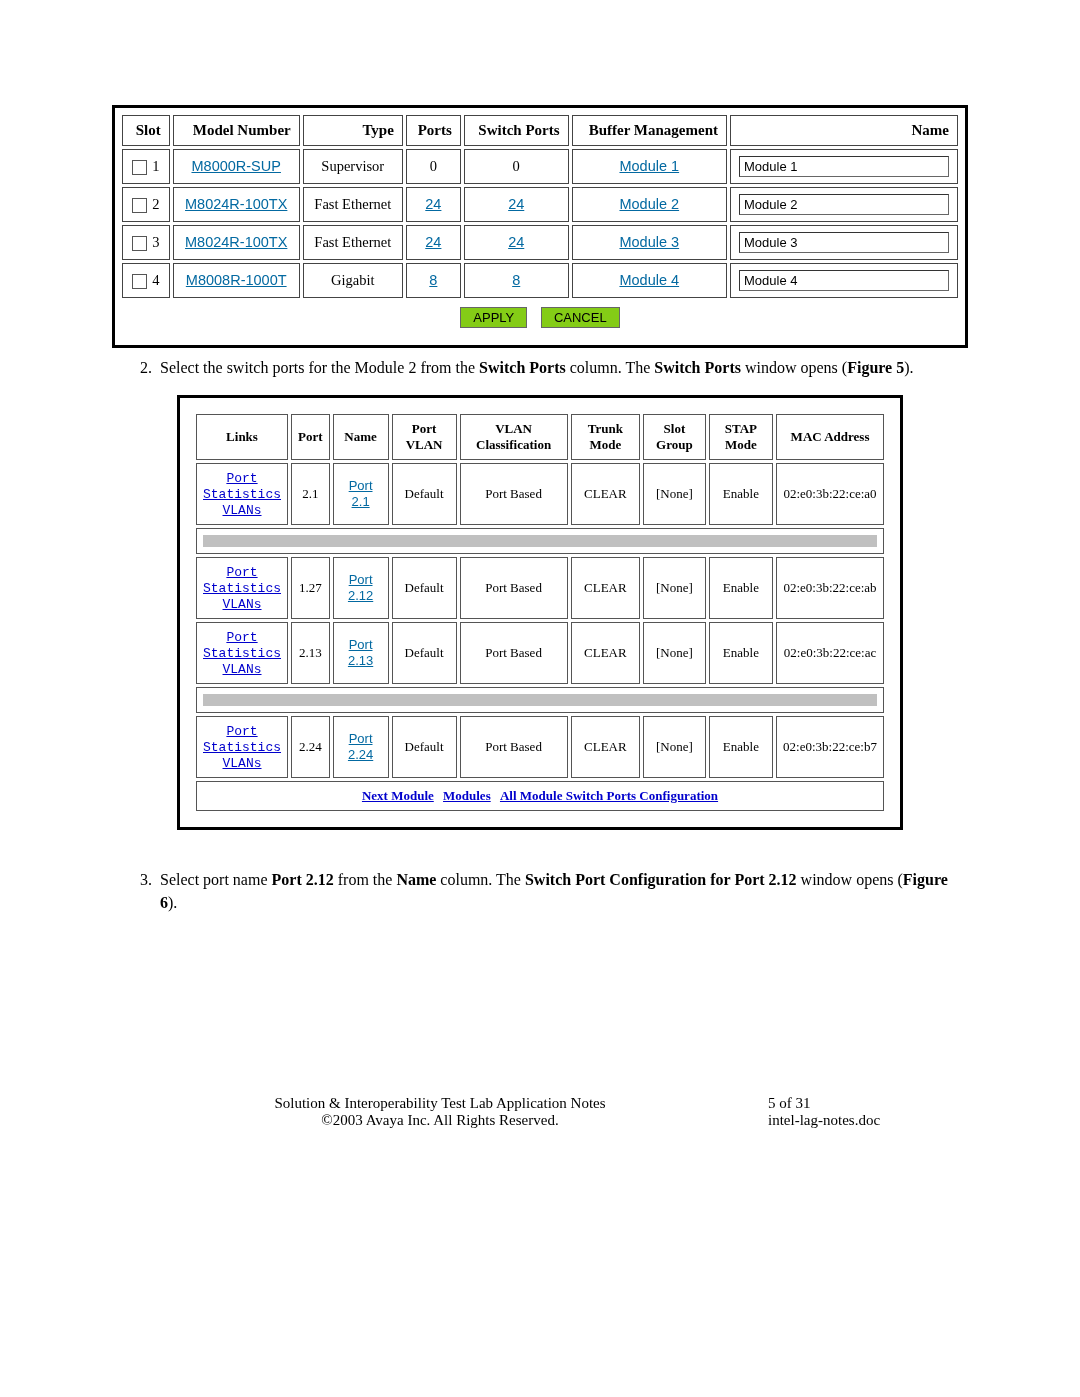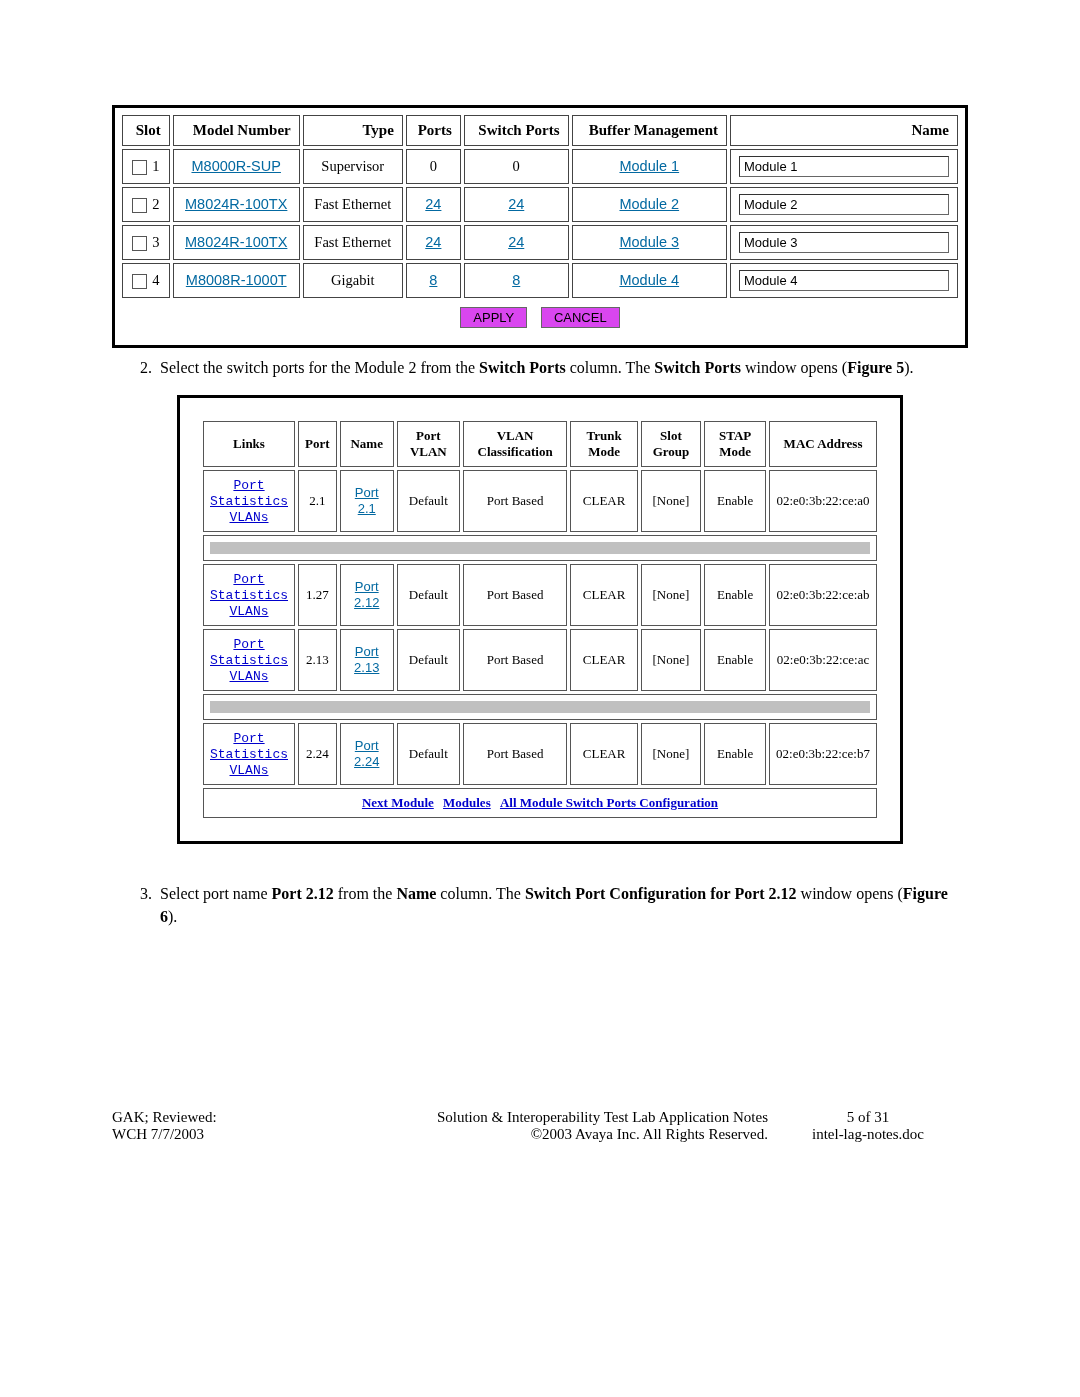--- a/index.html
+++ b/index.html
@@ -11,44 +11,44 @@
   
   .modtable-wrap { border:3px solid #000; padding:4px; }
   table.modtable { border-collapse:separate; border-spacing:3px; width:100%; }
   table.modtable th, table.modtable td { border:1px solid #444; padding:6px 8px; vertical-align:middle; }
   table.modtable th { font-weight:bold; text-align:right; font-size:15px; }
   table.modtable td { text-align:center; font-size:14.5px; }
   .slotcell { white-space:nowrap; }
   .chk { width:13px; height:13px; display:inline-block; border:1px solid #555; background:#fff; vertical-align:middle; margin-right:5px; }
   .nameinput { width:100%; box-sizing:border-box; border:1px solid #666; border-top:1px solid #333; border-left:1px solid #333; padding:2px 4px; font-family:Arial,Helvetica,sans-serif; font-size:13px; background:#fff; }
   .btnbar { text-align:center; padding:6px 0 4px 0; }
-  .btn { display:inline-block; border:1px solid #666; background:#d946ef; padding:2px 12px; font-family:Arial,Helvetica,sans-serif; font-size:13px; margin:0 5px; }
+  .btn { display:inline-block; border:1px solid #666; background:#84cc16; padding:2px 12px; font-family:Arial,Helvetica,sans-serif; font-size:13px; margin:0 5px; }
   table.modtable td.buttons { border:none; padding-top:0; }
 
   .figcap { text-align:center; font-weight:bold; margin:28px 0 24px 0; font-size:16px; }
 
   .step { display:flex; margin:8px 0 16px 0; line-height:1.45; }
   .stepnum { width:40px; flex-shrink:0; text-align:right; padding-right:8px; }
   .stepbody { flex:1; }
 
   
-  .switch-wrap { margin: 12px 65px; border:3px solid #000; padding:20px; }
+  .switch-wrap { margin: 12px 65px; border:3px solid #000; padding:13px; }
   table.swtable { border-collapse:separate; border-spacing:3px; width:100%; }
   table.swtable th, table.swtable td { border:1px solid #555; padding:6px 6px; vertical-align:middle; font-size:13px; text-align:center; }
   table.swtable th { font-weight:bold; font-family:"Times New Roman",serif; font-size:13px; }
   .sep td { border:0; padding:0; }
   .sep div { height:12px; background:#c0c0c0; margin:0 0px; }
   .footlinks td { border:0; text-align:center; font-size:13.5px; padding-top:6px; }
   .footlinks a { color:#0000cc; font-weight:bold; margin:0 3px; }
 
   .footer { position:relative; margin-top:180px; padding: 0 112px 40px 112px; font-size:15px; }
   .footer-row { display:flex; justify-content:space-between; }
-  .footer-center { text-align:right; flex:1; }
+  .footer-center { text-align:center; flex:1; }
   .footer-left, .footer-right { width:200px; }
-  .footer-right { text-align:center; }
+  .footer-right { text-align:left; }
 </style>
 </head>
 <body>
 
 <div class="page">
 
   <div class="modtable-wrap">
     <table class="modtable">
       <thead>
         <tr>
@@ -208,23 +208,20 @@
     <div class="stepnum">3.</div>
     <div class="stepbody">
       <span>Select port name </span><b>Port 2.12</b><span> from the </span><b>Name</b><span> column.  The </span><b>Switch Port Configuration for Port 2.12</b><span> window opens (</span><b>Figure 6</b><span>).</span>
     </div>
   </div>
 
 </div>
 
 <div class="footer">
   <div class="footer-row">
-    <div class="footer-left">
-      <span>GAK; Reviewed:</span><br><span>WCH 7/7/2003</span>
-    </div>
     <div class="footer-center">
       <span>Solution &amp; Interoperability Test Lab Application Notes</span><br><span>©2003 Avaya Inc. All Rights Reserved.</span>
     </div>
     <div class="footer-right">
       <span>5 of 31</span><br><span>intel-lag-notes.doc</span>
     </div>
   </div>
 </div>
 
 </body></html>

